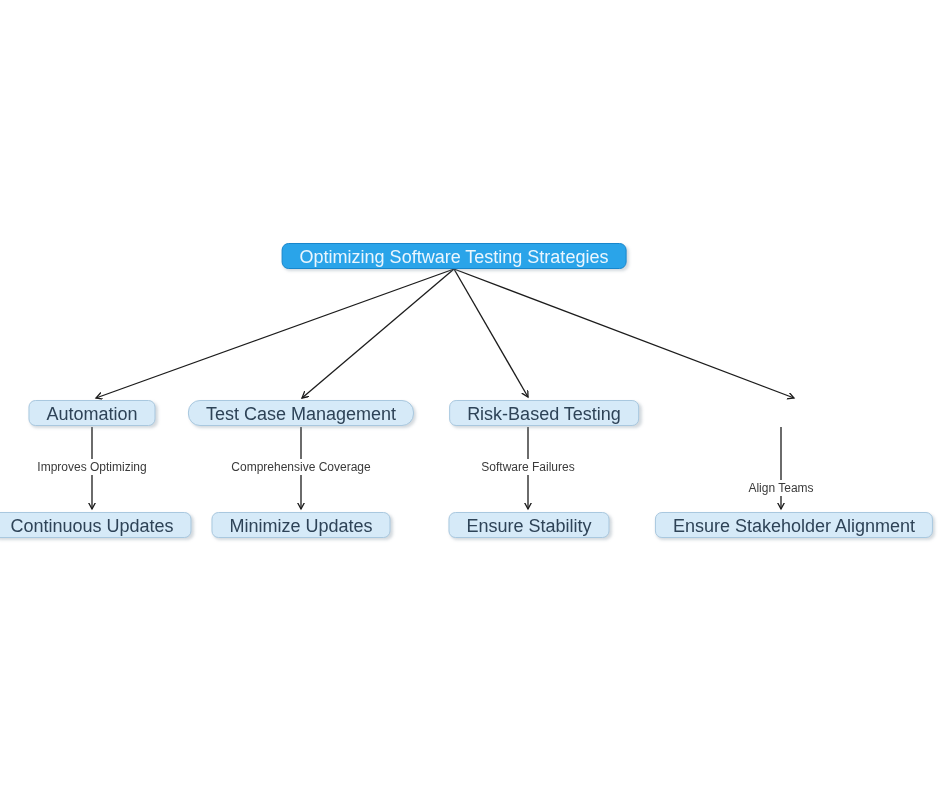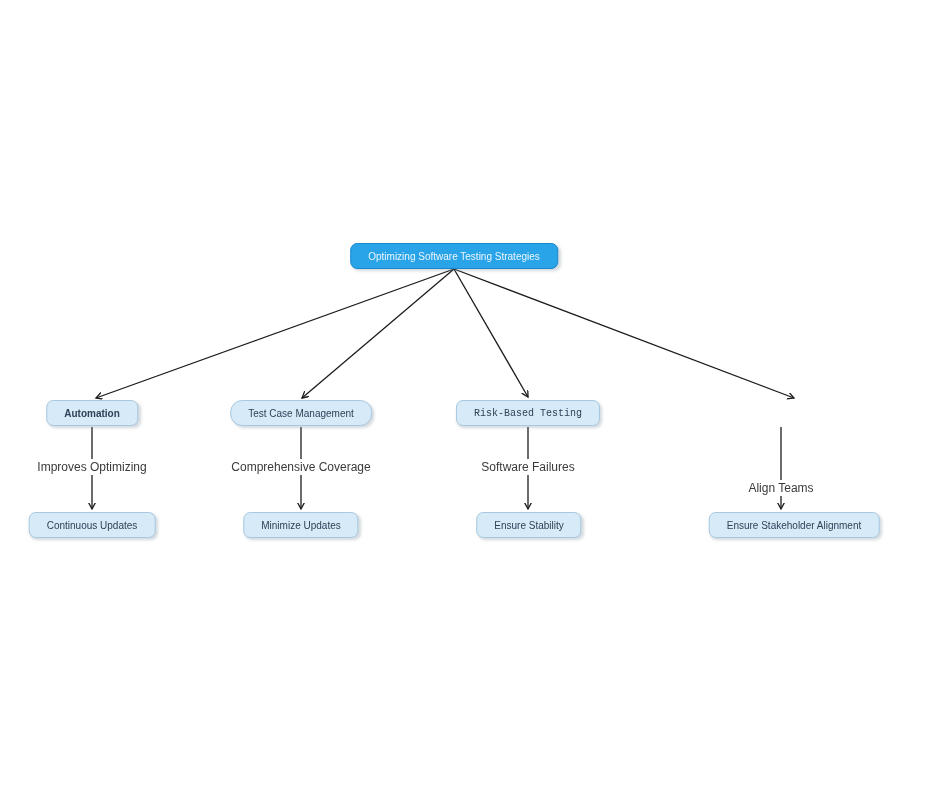--- a/index.html
+++ b/index.html
@@ -41,21 +41,21 @@
   }
   .node{
     position:absolute;
     transform:translateX(-50%);
     height:26px;
     line-height:26px;
     box-sizing:border-box;
     padding:0 17px;
     white-space:nowrap;
     text-align:center;
-    font-size:10px;
+    font-size:18px;
     border-radius:7px;
     box-shadow:2px 2px 3px rgba(130,145,160,0.35);
   }
   .root-node{
     background:var(--root-fill);
     border:1px solid var(--root-border);
     color:var(--root-text);
   }
   .branch-node,.child-node{
     background:var(--node-fill);
@@ -92,28 +92,28 @@
     <line x1="454" y1="269" x2="794" y2="398" marker-end="url(#arrow)"></line>
 
     <line x1="92" y1="427" x2="92" y2="509" marker-end="url(#arrow)"></line>
     <line x1="301" y1="427" x2="301" y2="509" marker-end="url(#arrow)"></line>
     <line x1="528" y1="427" x2="528" y2="509" marker-end="url(#arrow)"></line>
     <line x1="781" y1="427" x2="781" y2="509" marker-end="url(#arrow)"></line>
   </svg>
 
   <div class="node root-node" style="left:454px;top:243px;">Optimizing Software Testing Strategies</div>
 
-  <div class="node branch-node" style="left:92px;top:400px;font-weight:bold;">Automation</div>
+  <div class="node branch-node" style="left:92px;top:400px;">Automation</div>
   <div class="edge-label" style="left:92px;top:459px;">Improves Optimizing</div>
   <div class="node child-node" style="left:92px;top:512px;">Continuous Updates</div>
 
   <div class="node branch-node" style="left:301px;top:400px;border-radius:12px;">Test Case Management</div>
   <div class="edge-label" style="left:301px;top:459px;">Comprehensive Coverage</div>
   <div class="node child-node" style="left:301px;top:512px;">Minimize Updates</div>
 
-  <div class="node branch-node" style="left:528px;top:400px;font-family:Liberation Mono, monospace;">Risk-Based Testing</div>
+  <div class="node branch-node" style="left:544px;top:400px;">Risk-Based Testing</div>
   <div class="edge-label" style="left:528px;top:459px;">Software Failures</div>
   <div class="node child-node" style="left:529px;top:512px;">Ensure Stability</div>
 
   <div class="edge-label" style="left:781px;top:459px;margin-top:21px;">Align Teams</div>
   <div class="node child-node" style="left:794px;top:512px;text-align:right;">Ensure Stakeholder Alignment</div>
 
 </div>
 
 </body></html>

